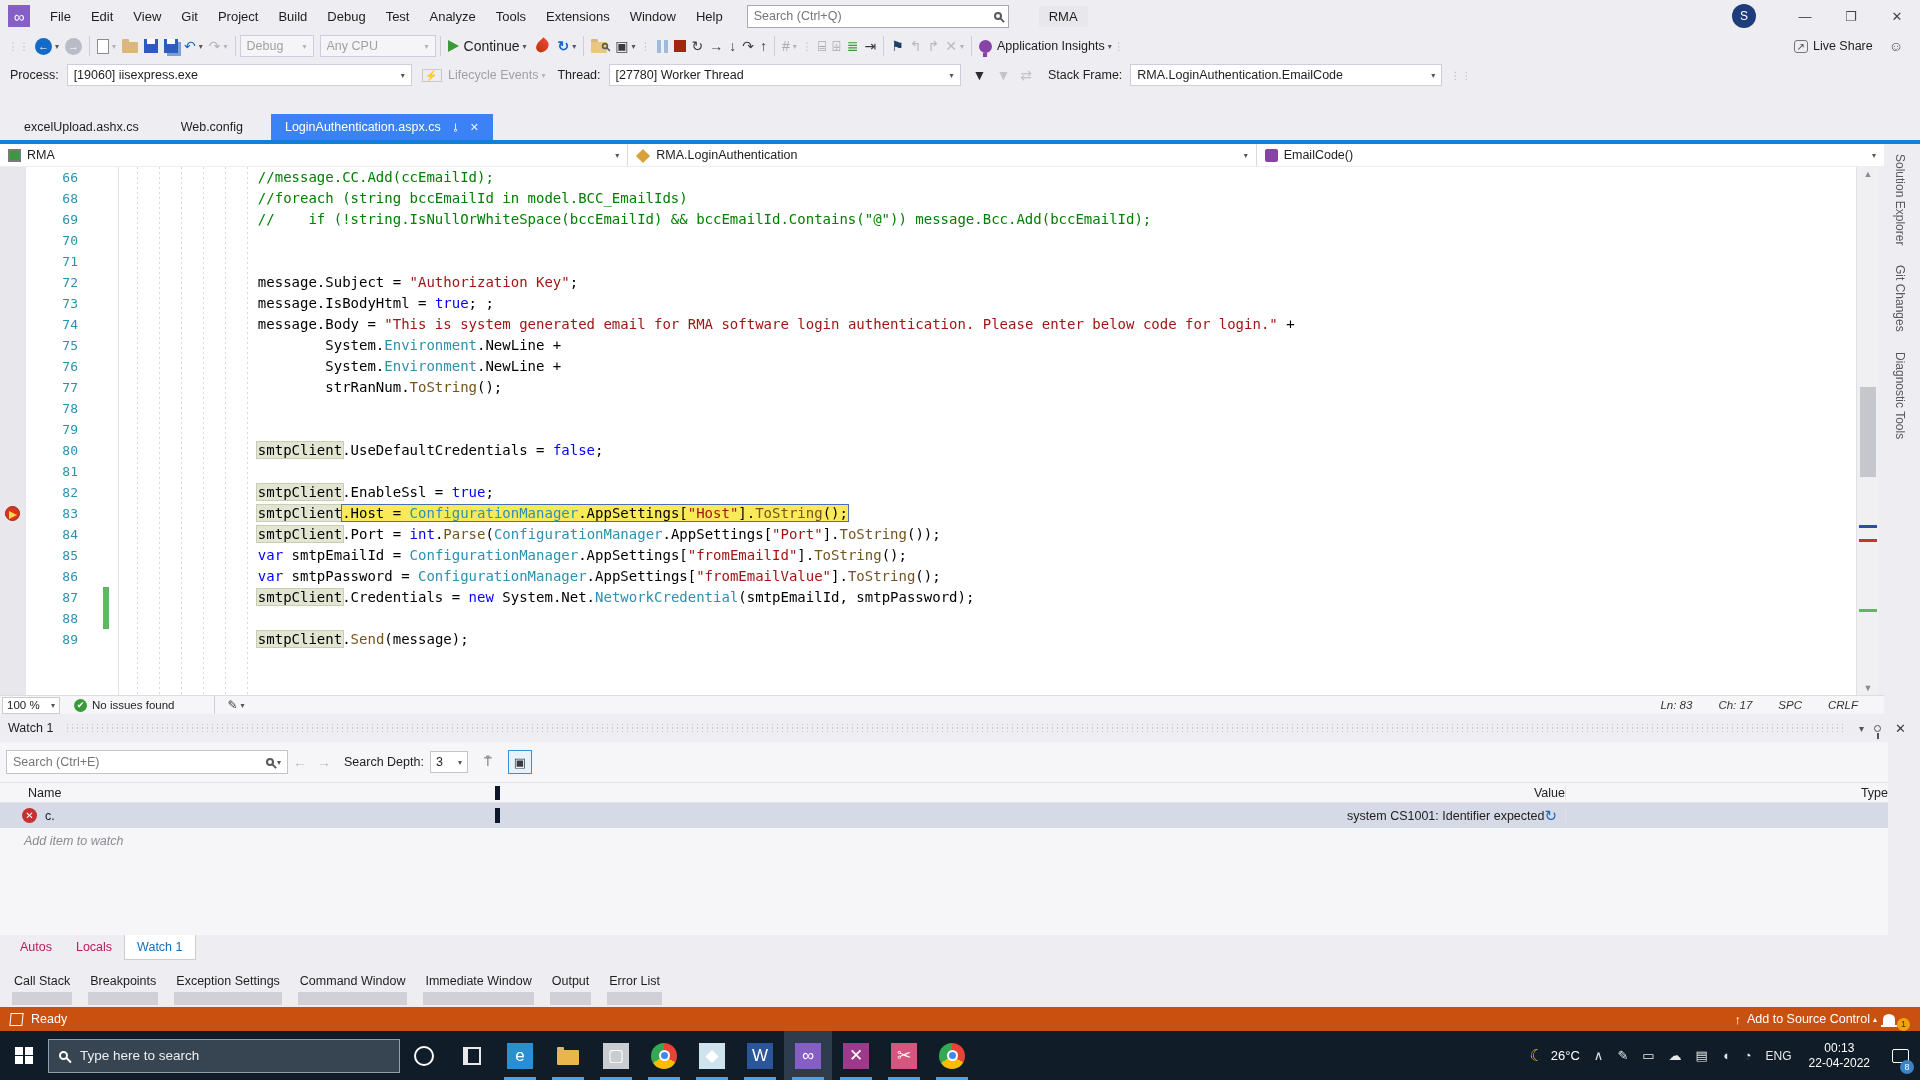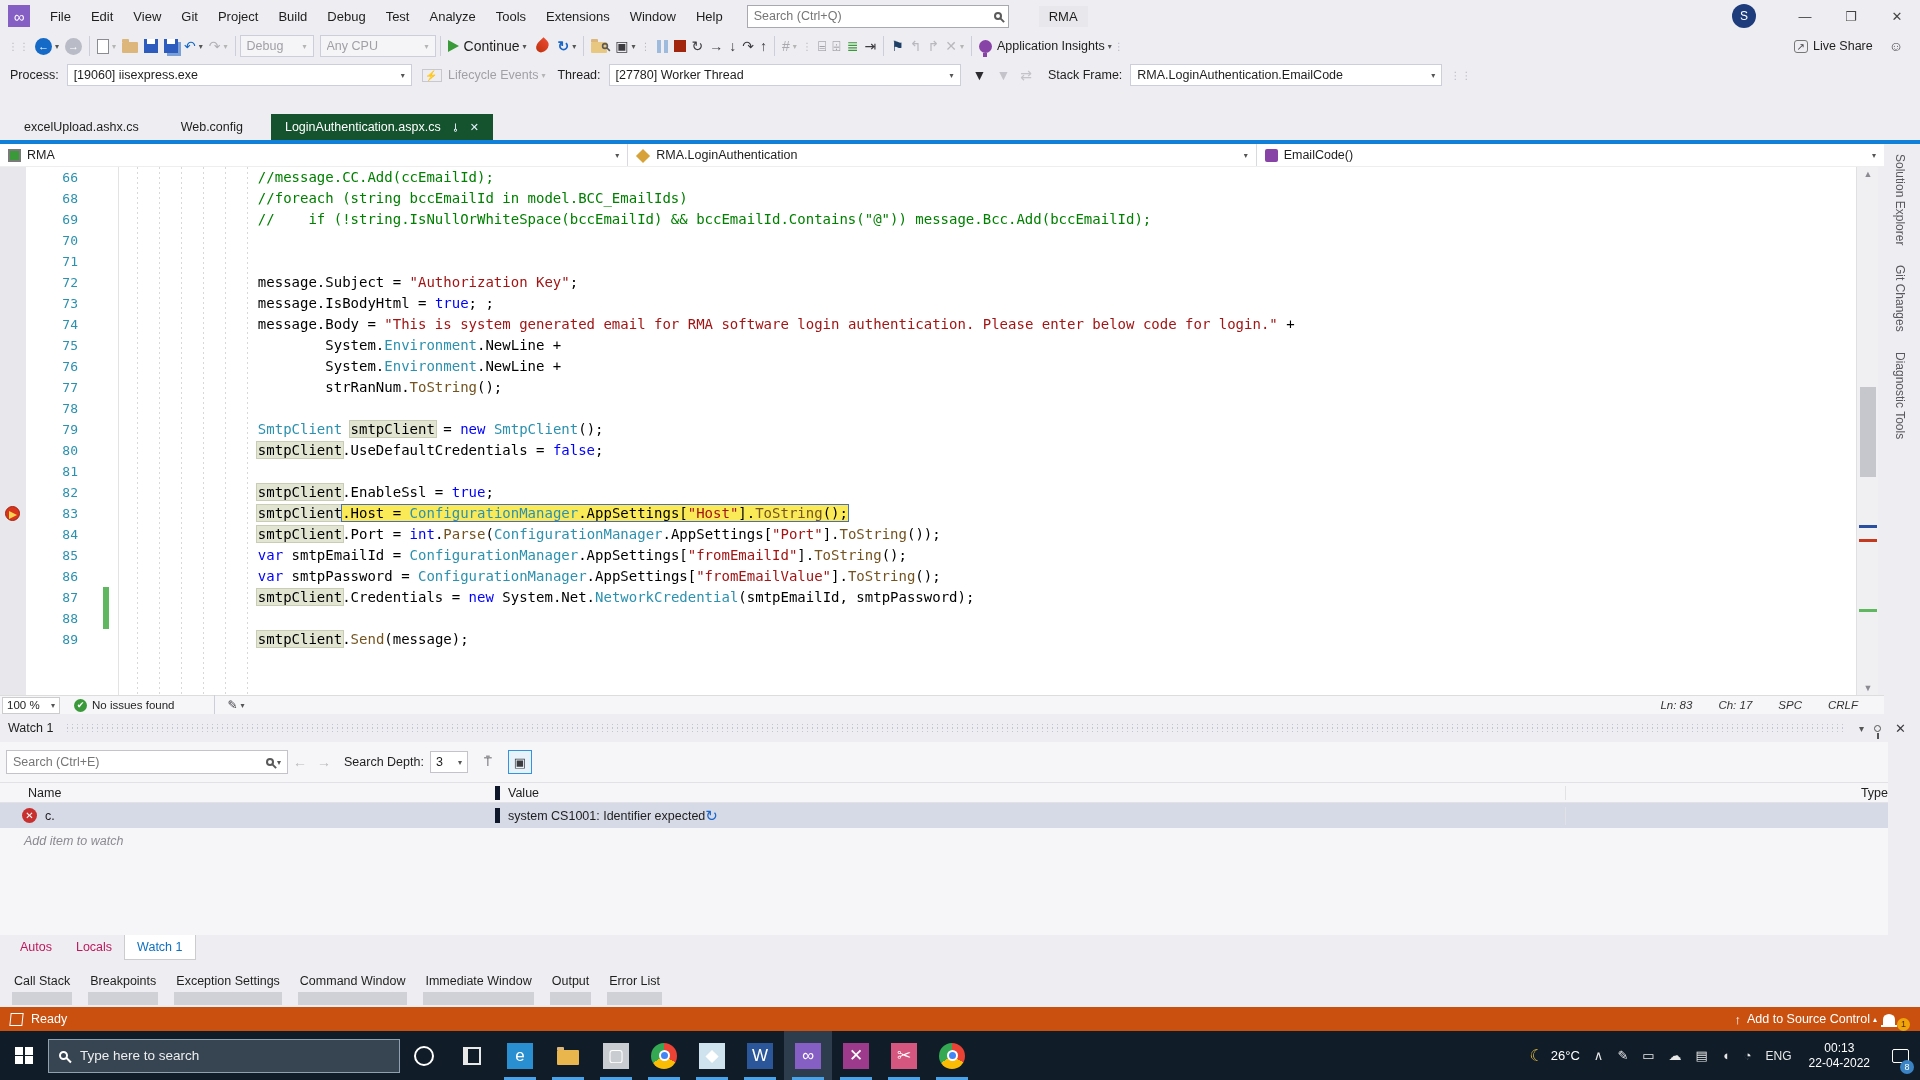--- a/index.html
+++ b/index.html
@@ -52,21 +52,21 @@
   .bulb{width:13px;height:13px;border-radius:50%;background:#8843a6;position:relative;margin-right:5px;}
   .bulb::after{content:"";position:absolute;left:4.5px;bottom:-4px;width:4px;height:4px;background:#8843a6;}
   .pausebars{display:flex;gap:3px;}
   .pausebars i{width:4px;height:13px;background:#9ebbdd;}
   .stop-ic{width:12px;height:12px;background:#a1260d;}
   
   #processbar{left:0;top:60px;width:1920px;height:30px;background:#eeeef2;padding-left:10px;font-size:12.5px;}
   
   #tabstrip{left:0;top:112px;width:1920px;height:28px;display:flex;align-items:flex-end;padding-left:10px;background:#eeeef2;}
   .doctab{height:26px;display:flex;align-items:center;padding:0 14px;font-size:12.5px;margin-right:14px;}
-  .doctab.active{background:#14532d;color:#fff;}
+  .doctab.active{background:#3b82f6;color:#fff;}
   .doctab .ticon{margin-left:10px;font-size:11px;color:#e8f2ff;}
   #tab-underline{left:0;top:140px;width:1920px;height:4px;background:#1180d8;}
   
   #navbar{left:0;top:144px;width:1884px;height:23px;background:#fff;display:flex;border-bottom:1px solid #eee;}
   .navcombo{flex:1;display:flex;align-items:center;justify-content:space-between;border-right:1px solid #d9d9e0;
             padding:0 8px;font-size:12.5px;}
   .nav-ic{width:13px;height:13px;margin-right:6px;display:inline-block;}
   .proj-ic{background:#7a7a7a;position:relative;}
   .proj-ic::after{content:"";position:absolute;left:2px;top:2px;right:2px;bottom:2px;background:#3a9a3a;}
   .class-ic{background:#d8a23a;transform:rotate(45deg);width:10px;height:10px;margin:2px 8px 0 2px;}
@@ -125,21 +125,21 @@
   .wnav{color:#b9b9bf;font-size:14px;margin:0 5px;}
   #depthbox{width:38px;height:22px;background:#fff;border:1px solid #c3c3c9;display:flex;align-items:center;
             justify-content:space-between;padding:0 5px;margin-left:6px;}
   .wtool{width:24px;height:24px;margin-left:8px;display:flex;align-items:center;justify-content:center;
          font-size:13px;color:#3b3b40;}
   .wtool.sel{border:1px solid #3393df;background:#e8f2fb;}
   #watch-grid{position:absolute;left:0;top:40px;width:1888px;}
   .ghead{display:flex;height:21px;border-top:1px solid #e2e2e6;border-bottom:1px solid #e2e2e6;
          font-size:12.5px;align-items:center;background:#f6f6f9;}
   .gc1{width:500px;padding-left:28px;border-right:5px solid #0f172a;}
-  .gc2{width:1066px;padding-left:8px;border-right:1px solid #e2e2e6;display:flex;align-items:center;justify-content:flex-start;}
+  .gc2{width:1066px;padding-left:8px;border-right:1px solid #e2e2e6;display:flex;align-items:center;justify-content:flex-end;}
   .gc3{flex:1;padding-left:8px;text-align:right;}
   .grow{display:flex;height:25px;align-items:center;background:#d6d9e6;font-size:12.5px;}
   .errcircle{width:15px;height:15px;border-radius:50%;background:#c7302f;color:#fff;font-size:10px;
              display:flex;align-items:center;justify-content:center;margin:0 8px 0 22px;}
   .refresh{color:#1b66c9;font-size:15px;margin-right:8px;}
   #add-hint{position:absolute;left:24px;top:92px;font-style:italic;color:#8a8a90;font-size:12.5px;}
   
   #watch-tabs{left:0;top:935px;width:1920px;height:33px;background:#eeeef2;display:flex;align-items:flex-start;
               padding-left:8px;font-size:12.5px;}
   .wtab{padding:5px 12px;color:#be185d;}
@@ -465,21 +465,20 @@
         <div class="code-line">
           <span class="lnum">77</span>
           <span class="ccontent"><span class="pl">                        strRanNum.</span><span class="me">ToString</span><span class="pl">();</span></span>
         </div>
         <div class="code-line">
           <span class="lnum">78</span>
           <span class="ccontent"></span>
         </div>
         <div class="code-line">
           <span class="lnum">79</span>
-          <span class="ccontent"><span class="ty">                SmtpClient </span><span class="box">smtpClient</span><span class="pl"> = </span><span class="kw">new</span><span class="pl"> </span><span class="ty">SmtpClient</span><span class="pl">();</span></span>
         </div>
         <div class="code-line">
           <span class="lnum">80</span>
           <span class="ccontent"><span class="pl">                </span><span class="box">smtpClient</span><span class="pl">.UseDefaultCredentials = </span><span class="kw">false</span><span class="pl">;</span></span>
         </div>
         <div class="code-line">
           <span class="lnum">81</span>
           <span class="ccontent"></span>
         </div>
         <div class="code-line">

